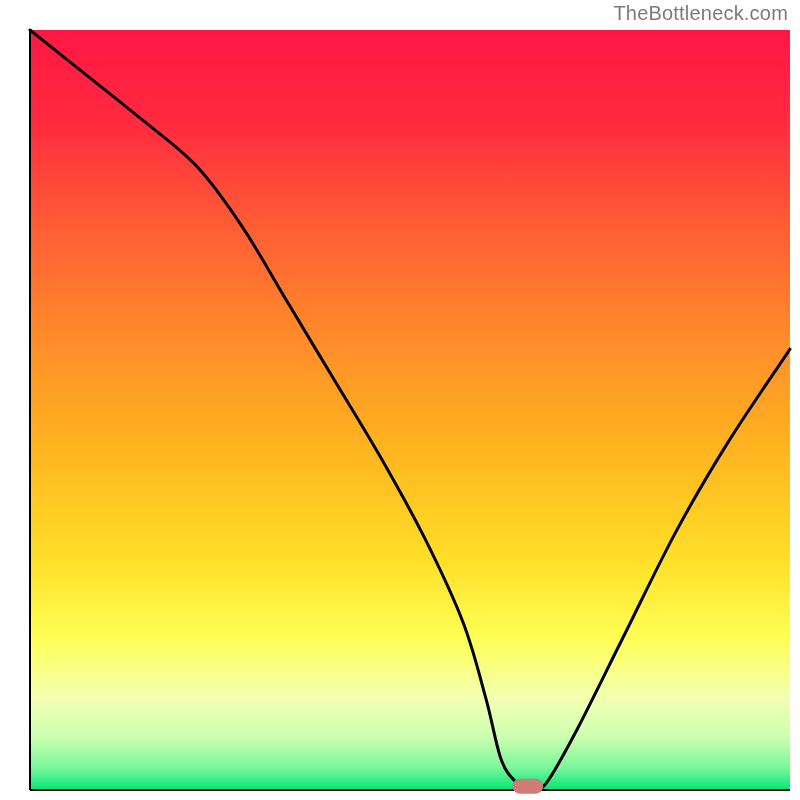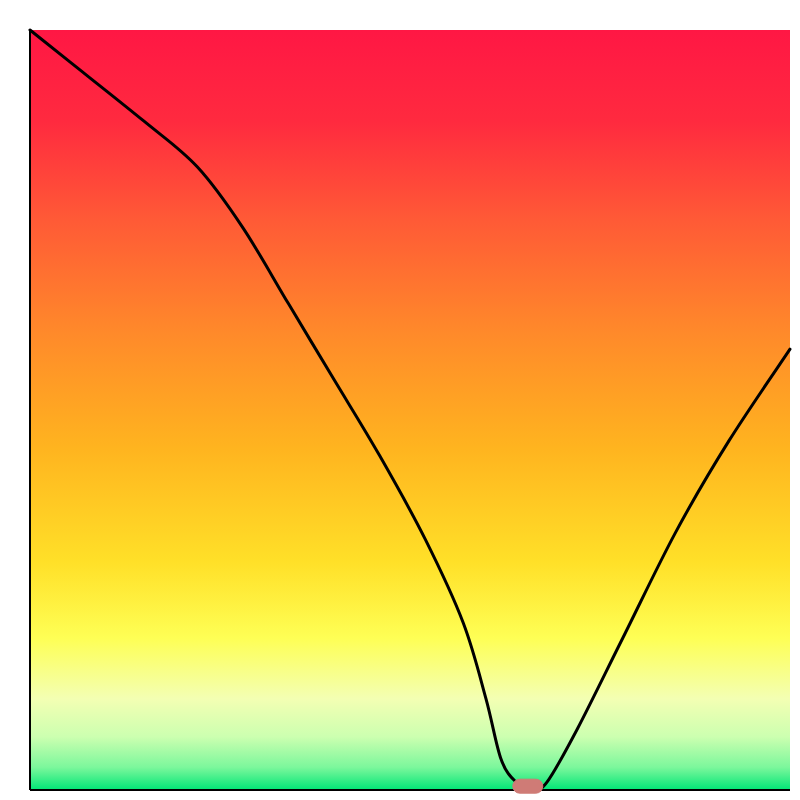--- a/index.html
+++ b/index.html
@@ -43,20 +43,21 @@
   }
   .marker {
     fill: #cf7b76;
     stroke: #cf7b76;
   }
 </style>
 </head>
 <body>
 <div class="wrap">
 
+<div class="watermark">TheBottleneck.com</div>
 
 <svg class="chart" viewBox="0 0 800 800">
   <defs>
     <linearGradient id="bg-grad" x1="0" y1="0" x2="0" y2="1">
           <stop offset="0%" stop-color="#ff1744"></stop>
           <stop offset="12%" stop-color="#ff2a3f"></stop>
           <stop offset="25%" stop-color="#ff5a36"></stop>
           <stop offset="40%" stop-color="#ff8a2a"></stop>
           <stop offset="55.00000000000001%" stop-color="#ffb41f"></stop>
           <stop offset="70%" stop-color="#ffe028"></stop>

